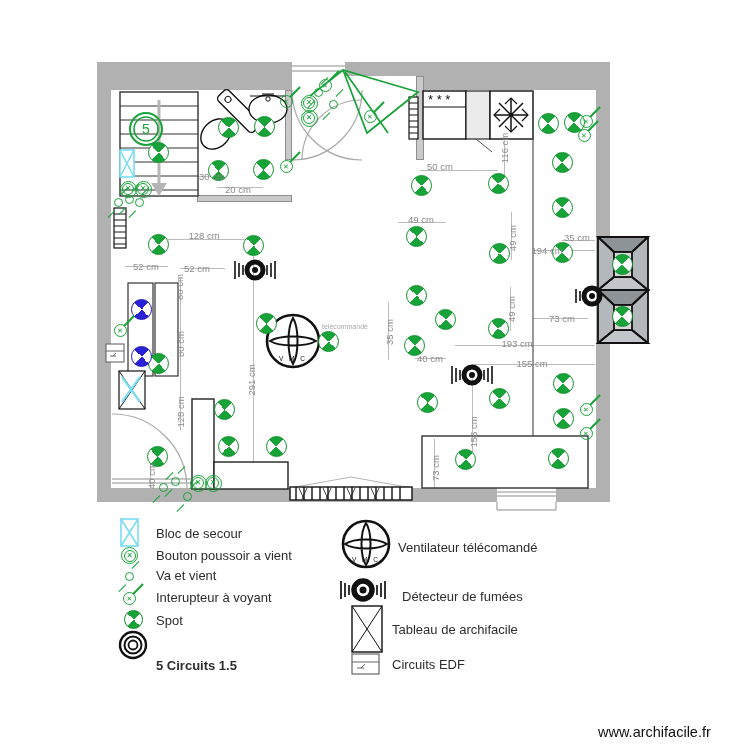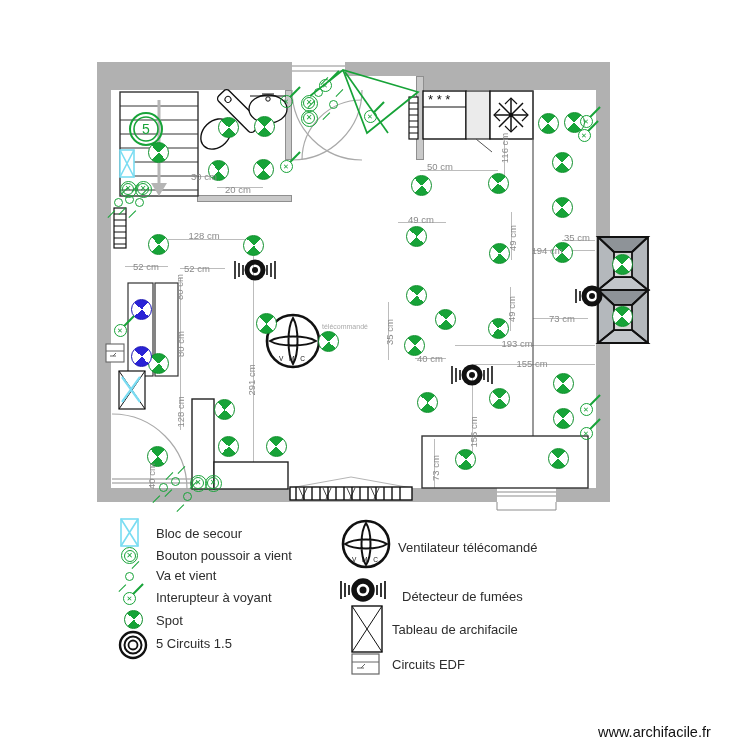--- a/index.html
+++ b/index.html
@@ -308,21 +308,21 @@
       <div class="iv" style="left: 579.5px; top: 426.5px;"></div>
       <div class="iv" style="left: 113.5px; top: 323.5px;"></div>
       <div class="vv" style="left: 113.5px; top: 197.5px;"></div>
       <div class="vv" style="left: 124.5px; top: 194.5px;"></div>
       <div class="vv" style="left: 134.5px; top: 197.5px;"></div>
       <div class="vv" style="left: 158.5px; top: 482.5px;"></div>
       <div class="vv" style="left: 170.5px; top: 476.5px;"></div>
       <div class="vv" style="left: 182.5px; top: 491.5px;"></div>
       <div class="vv" style="left: 313.5px; top: 87.5px;"></div>
       <div class="vv" style="left: 328.5px; top: 99.5px;"></div>
-      <div class="dim" style="left: 204px; top: 176px;">30 cm</div>
+      <div class="dim" style="left: 212px; top: 176px;">30 cm</div>
       <div class="dim" style="left: 238px; top: 189px;">20 cm</div>
       <div class="dim" style="left: 204px; top: 235px;">128 cm</div>
       <div class="dim" style="left: 146px; top: 266px;">52 cm</div>
       <div class="dim" style="left: 197px; top: 268px;">52 cm</div>
       <div class="dim" style="left: 440px; top: 166px;">50 cm</div>
       <div class="dim" style="left: 421px; top: 219px;">49 cm</div>
       <div class="dim" style="left: 577px; top: 237px;">35 cm</div>
       <div class="dim" style="left: 547px; top: 250px;">194 cm</div>
       <div class="dim" style="left: 562px; top: 318px;">73 cm</div>
       <div class="dim" style="left: 517px; top: 343px;">193 cm</div>
@@ -346,21 +346,21 @@
   <div class="bp" style="left:121px;top:547px;"></div>
   <div class="vv" style="left:125px;top:572px;"></div>
   <div class="iv" style="left:123px;top:592px;"></div>
   <div class="spot lgspot" style="left:124px;top:610px;"></div>
 
   <div class="lbl" style="left:156px;top:526px;">Bloc de secour</div>
   <div class="lbl" style="left:156px;top:548px;">Bouton poussoir a vient</div>
   <div class="lbl" style="left:156px;top:568px;">Va et vient</div>
   <div class="lbl" style="left:156px;top:590px;">Interupteur à voyant</div>
   <div class="lbl" style="left:156px;top:613px;">Spot</div>
-  <div class="lbl" style="left:156px;top:636px;">5 Circuits 1.5</div>
+  <div class="lbl" style="left:156px;top:658px;font-weight:bold;">5 Circuits 1.5</div>
 
   <div class="lbl" style="left:398px;top:540px;">Ventilateur télécomandé</div>
   <div class="lbl" style="left:402px;top:589px;">Détecteur de fumées</div>
   <div class="lbl" style="left:392px;top:622px;">Tableau de archifacile</div>
   <div class="lbl" style="left:392px;top:657px;">Circuits EDF</div>
 
   <div class="watermark">www.archifacile.fr</div>
 </div>
 
 </body></html>

